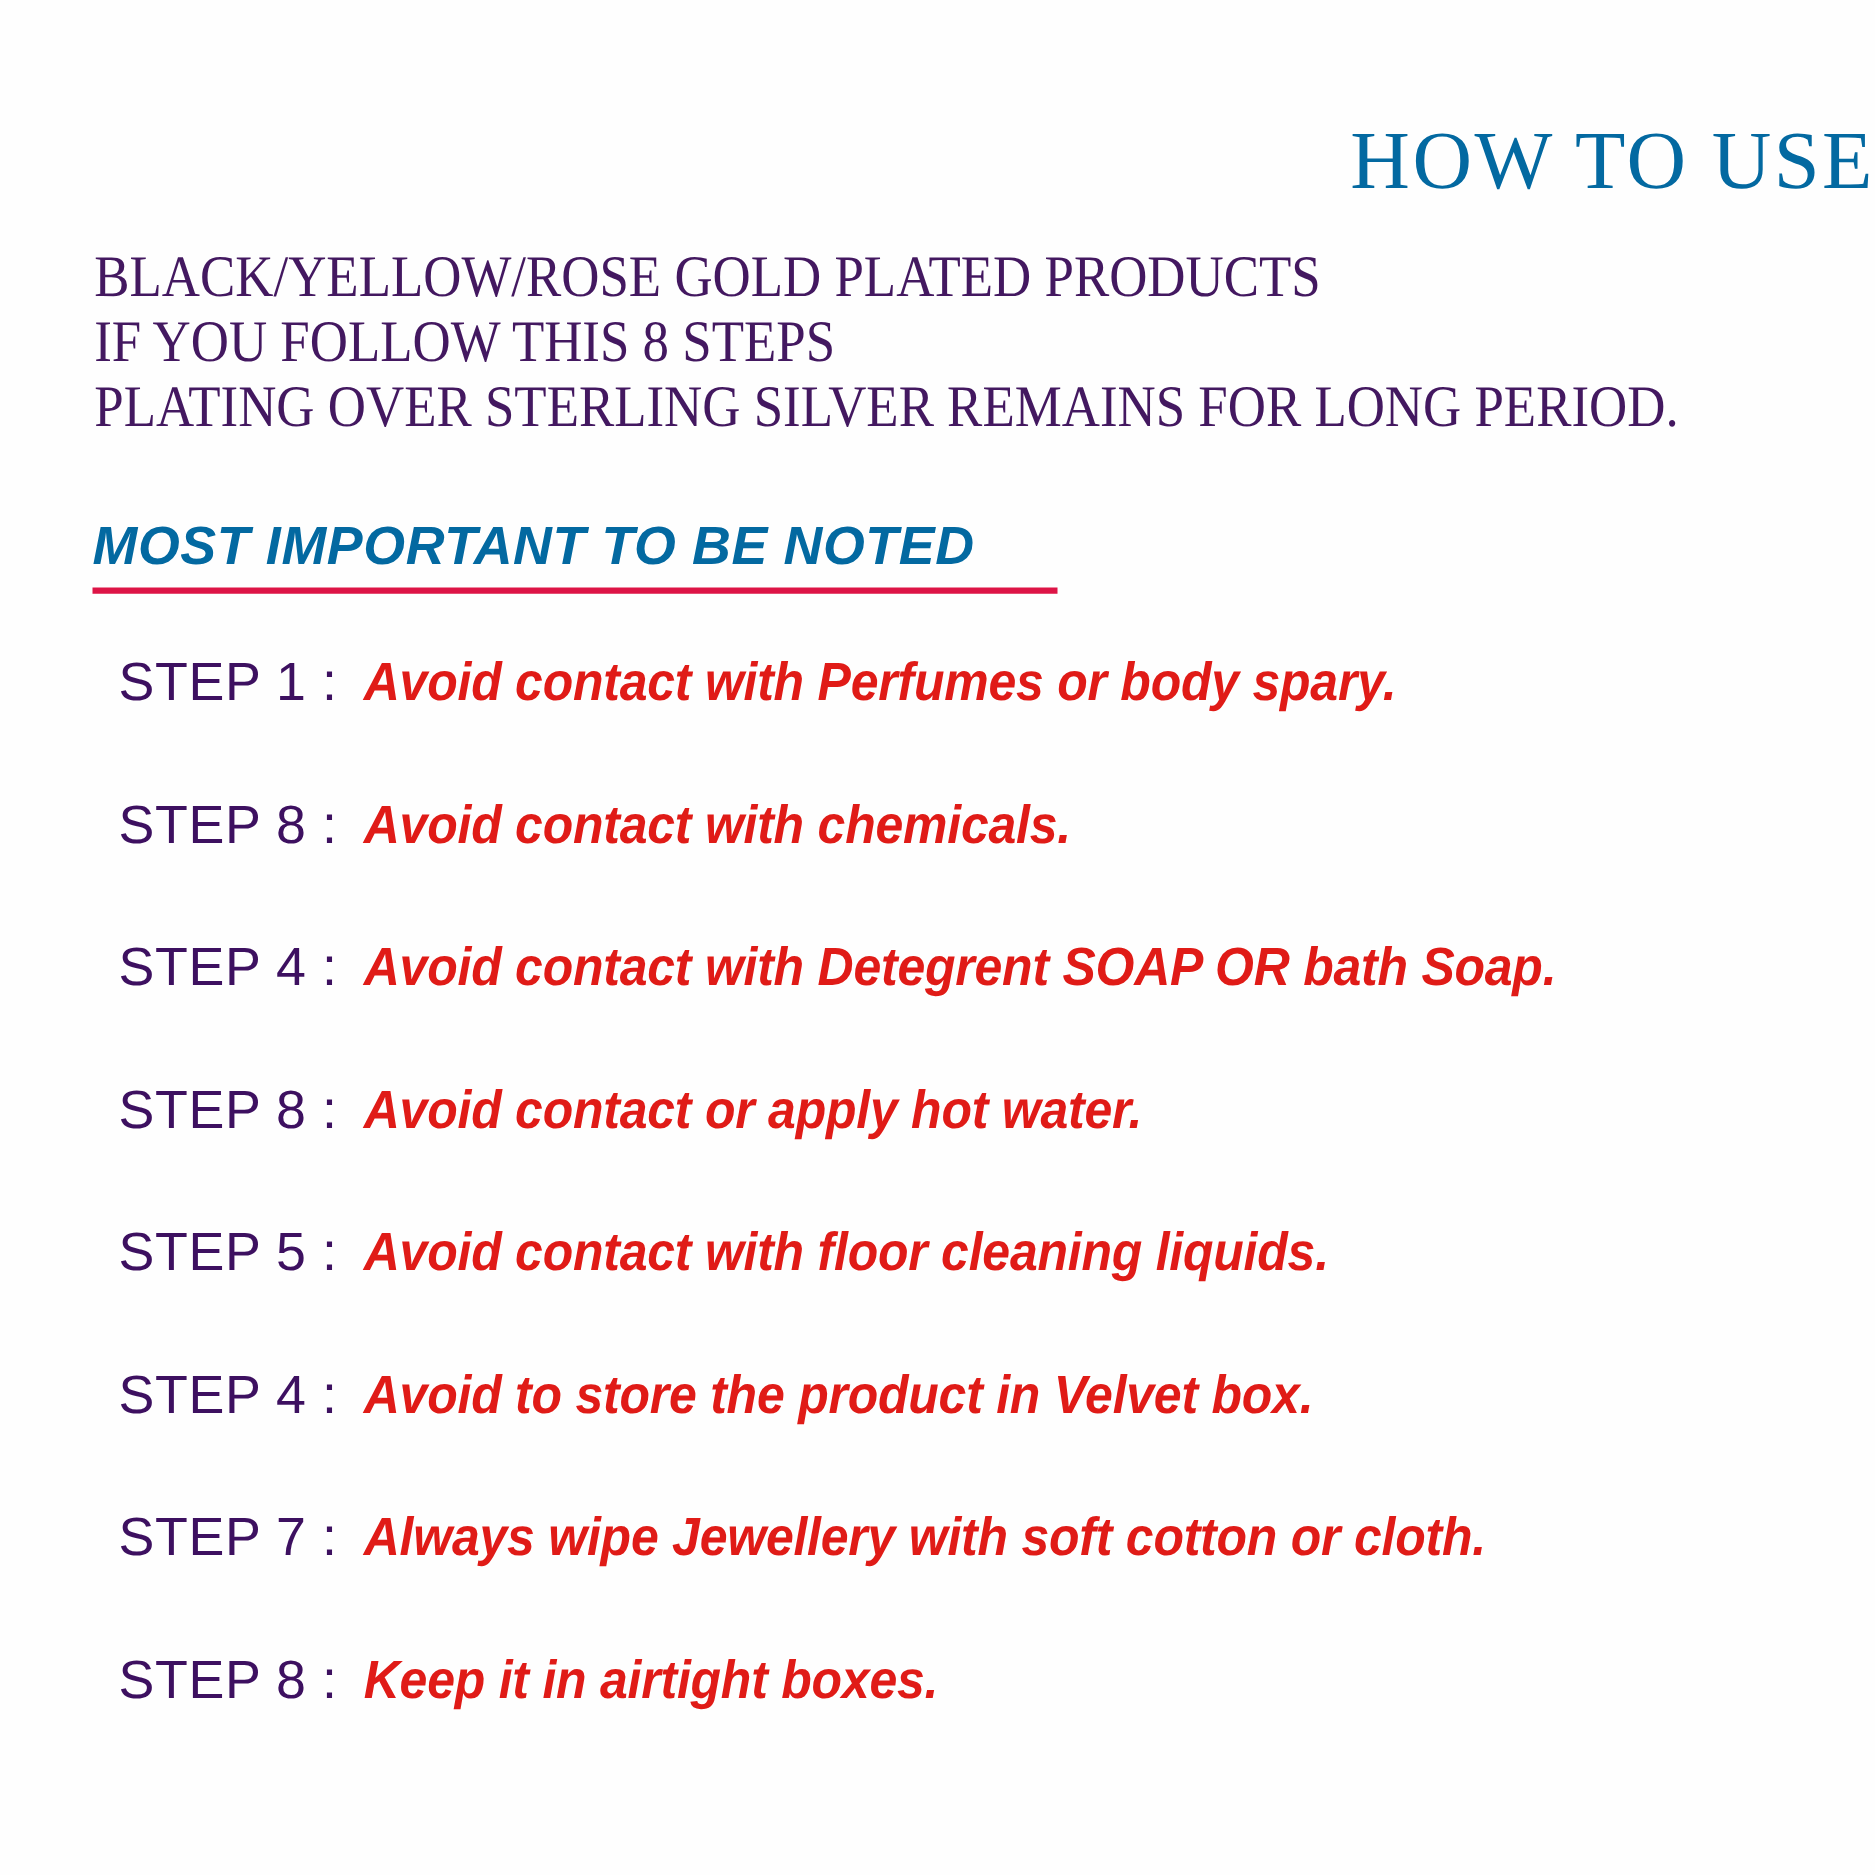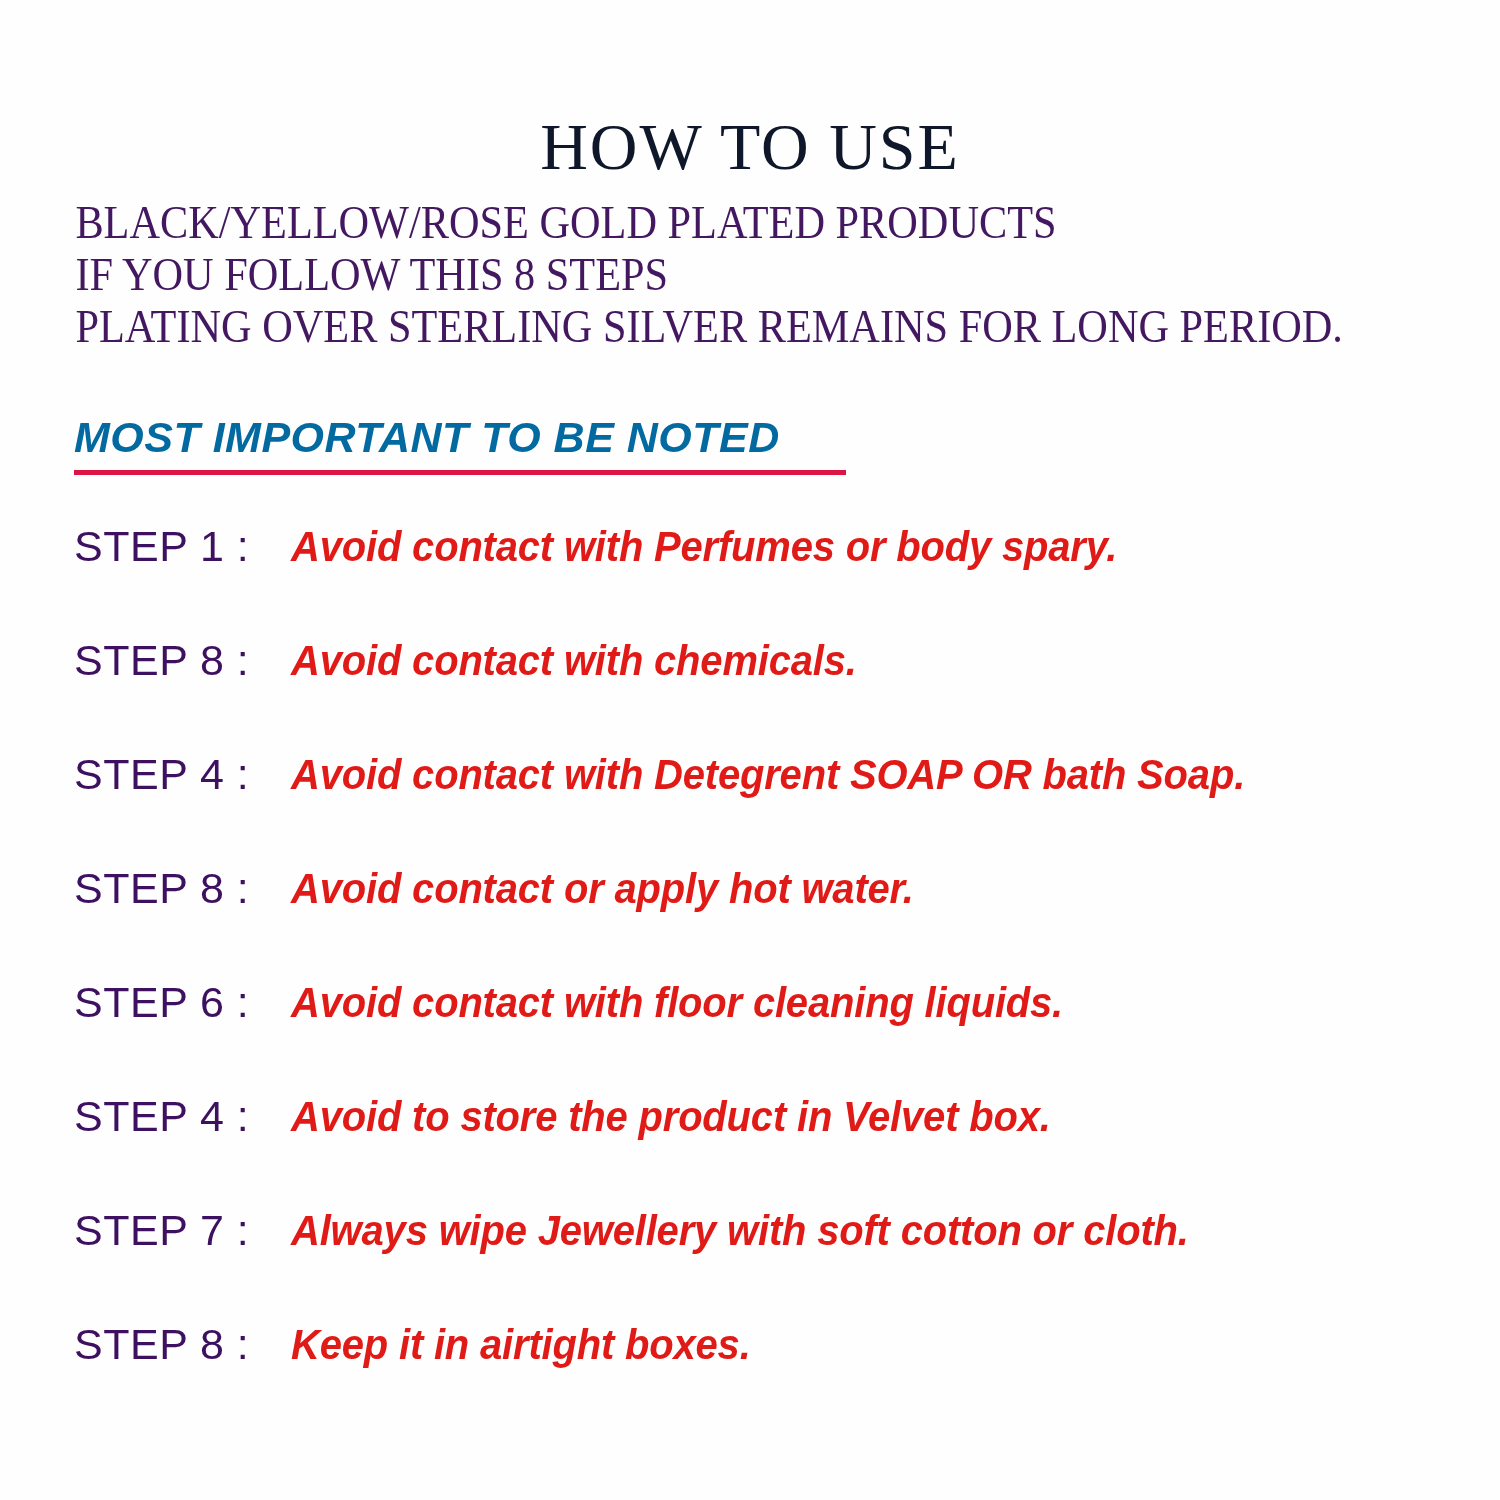--- a/index.html
+++ b/index.html
@@ -30,24 +30,25 @@
     left: 0;
     width: 1500px;
     text-align: center;
   }
 
   .main-title {
     font-family: "Liberation Serif", "DejaVu Serif", serif;
     font-size: 66px;
     line-height: 1.0;
     letter-spacing: 2px;
-    color: #0f172a;
+    color: #0369a1;
     font-weight: 400;
-    margin: 18px;
+    margin: 0;
     padding: 0;
+    text-align: right;
   }
 
   .subtitle-block {
     position: absolute;
     top: 196px;
     left: 3px;
     width: 1448px;
   }
 
   .subtitle-line {
@@ -107,20 +108,21 @@
 
   .step-label {
     font-family: "Liberation Sans", sans-serif;
     font-size: 43px;
     line-height: 48px;
     font-weight: 400;
     color: #3d1060;
     width: 217px;
     flex: 0 0 217px;
     letter-spacing: 0.5px;
+    text-align: center;
   }
 
   .step-text {
     font-family: "Liberation Sans", sans-serif;
     font-size: 43px;
     line-height: 48px;
     font-weight: bold;
     font-style: italic;
     color: #e01b17;
     letter-spacing: -0.2px;
@@ -164,21 +166,21 @@
       <span class="step-label">STEP 4 :</span>
       <span class="step-text">Avoid contact with Detegrent SOAP OR bath Soap.</span>
     </div>
 
     <div class="step-row">
       <span class="step-label">STEP 8 :</span>
       <span class="step-text">Avoid contact or apply hot water.</span>
     </div>
 
     <div class="step-row">
-      <span class="step-label">STEP 6 :</span>
+      <span class="step-label">STEP 5 :</span>
       <span class="step-text">Avoid contact with floor cleaning liquids.</span>
     </div>
 
     <div class="step-row">
       <span class="step-label">STEP 4 :</span>
       <span class="step-text">Avoid to store the product in Velvet box.</span>
     </div>
 
     <div class="step-row">
       <span class="step-label">STEP 7 :</span>

